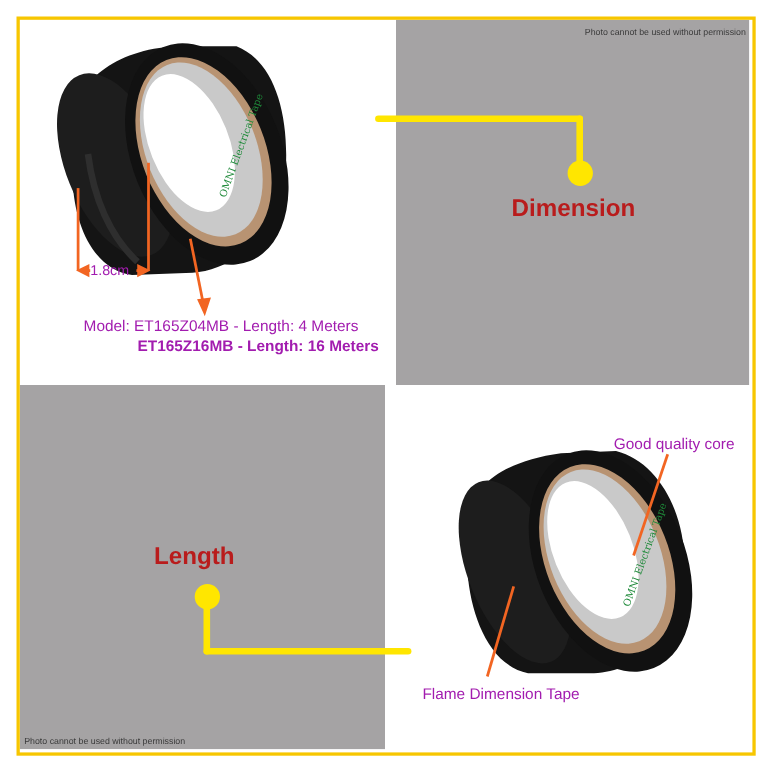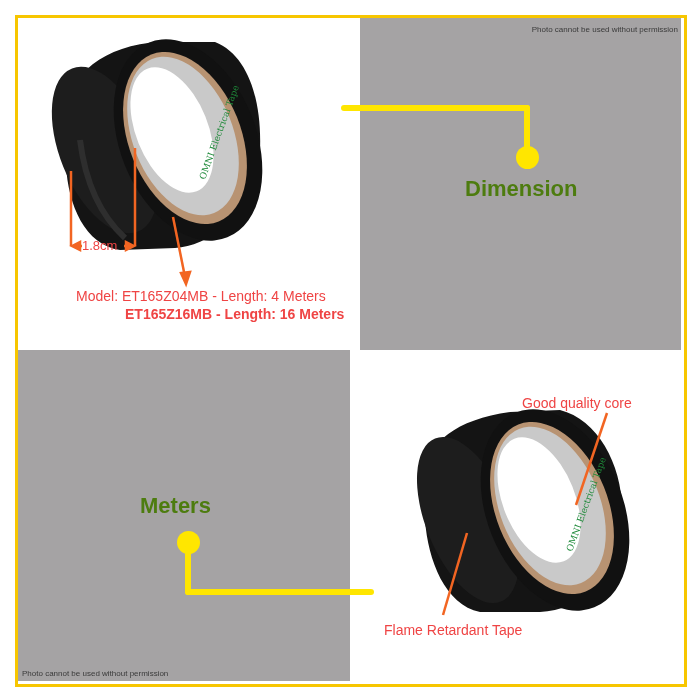--- a/index.html
+++ b/index.html
@@ -6,26 +6,26 @@
   body { width:700px; height:700px; background:#ffffff; position:relative; overflow:hidden; font-family:"Liberation Sans", sans-serif; }
   .frame { position:absolute; left:15px; top:15px; width:666px; height:666px; border:3px solid #f7c600; box-sizing:content-box; }
   .q { position:absolute; }
   .q-tl { left:18px; top:18px; width:342px; height:332px; background:#ffffff; }
   .q-tr { left:360px; top:18px; width:321px; height:332px; background:#a5a3a4; }
   .q-bl { left:18px; top:350px; width:332px; height:331px; background:#a5a3a4; }
   .q-br { left:350px; top:350px; width:331px; height:331px; background:#ffffff; }
   .watermark { position:absolute; font-size:8px; color:#3a3a3a; white-space:nowrap; }
   .wm-top { right:22px; top:25px; }
   .wm-bottom { left:22px; top:669px; }
-  .section-title { position:absolute; color:#4d7c0f; font-weight:bold; font-size:22px; white-space:nowrap; }
+  .section-title { position:absolute; color:#b91c1c; font-weight:bold; font-size:22px; white-space:nowrap; }
   .title-dimension { left:465px; top:176px; }
   .title-diagram { left:140px; top:493px; }
   .line { position:absolute; background:#ffe600; border-radius:3px; }
   .dot { position:absolute; width:23px; height:23px; border-radius:50%; background:#ffe600; }
-  .caption { position:absolute; color:#ef4444; font-size:14px; white-space:nowrap; font-weight:normal; }
+  .caption { position:absolute; color:#a21caf; font-size:14px; white-space:nowrap; font-weight:normal; }
   svg { position:absolute; overflow:visible; }
 </style>
 </head>
 <body>
 
 <div class="q q-tl"></div>
 <div class="q q-tr"></div>
 <div class="q q-bl"></div>
 <div class="q q-br"></div>
 <div class="frame"></div>
@@ -35,21 +35,21 @@
 
 <div class="line" style="left:341px; top:105px; width:189px; height:6px;"></div>
 <div class="line" style="left:524px; top:105px; width:6px; height:52px;"></div>
 <div class="dot" style="left:516px; top:146px;"></div>
 
 <div class="dot" style="left:177px; top:531px;"></div>
 <div class="line" style="left:185px; top:545px; width:6px; height:50px;"></div>
 <div class="line" style="left:185px; top:589px; width:189px; height:6px;"></div>
 
 <div class="section-title title-dimension">Dimension</div>
-<div class="section-title title-diagram">Meters</div>
+<div class="section-title title-diagram">Length</div>
 
 <svg style="left:0; top:0;" width="700" height="700">
   <g>
 
     <path d="M68,120 C62,80 100,45 160,42 L215,42 C248,55 262,100 260,150 C258,210 215,245 175,248 L120,250 C85,245 68,205 66,165 Z" fill="#141414"></path>
     <ellipse cx="105" cy="150" rx="45" ry="88" fill="#1d1d1d" transform="rotate(-22 105 150)"></ellipse>
     <path d="M80,140 C85,180 100,215 125,238" stroke="#2e2e2e" stroke-width="6" fill="none"></path>
 
     <ellipse cx="188" cy="140" rx="68" ry="105" fill="#111" transform="rotate(-22 188 140)"></ellipse>
 
@@ -86,14 +86,14 @@
     <ellipse cx="550" cy="506" rx="50" ry="83" fill="#c9c9c9" transform="rotate(-22 550 506)"></ellipse>
     <ellipse cx="539" cy="500" rx="36" ry="66" fill="#ffffff" transform="rotate(-22 539 500)"></ellipse>
     <text x="572" y="552" font-size="9" fill="#1f8a3a" font-family="DejaVu Serif, serif" transform="rotate(-70 572 552)">OMNI Electrical Tape</text>
   </g>
   <g stroke="#f26522" stroke-width="2.5">
     <line x1="607" y1="413" x2="576" y2="505"></line>
     <line x1="467" y1="533" x2="443" y2="615"></line>
   </g>
 </svg>
 
-<div class="caption" style="left:522px; top:395px;">Good quality core</div>
-<div class="caption" style="left:384px; top:622px;">Flame Retardant Tape</div>
+<div class="caption" style="left:558px; top:395px;">Good quality core</div>
+<div class="caption" style="left:384px; top:622px;">Flame Dimension Tape</div>
 
 </body></html>

